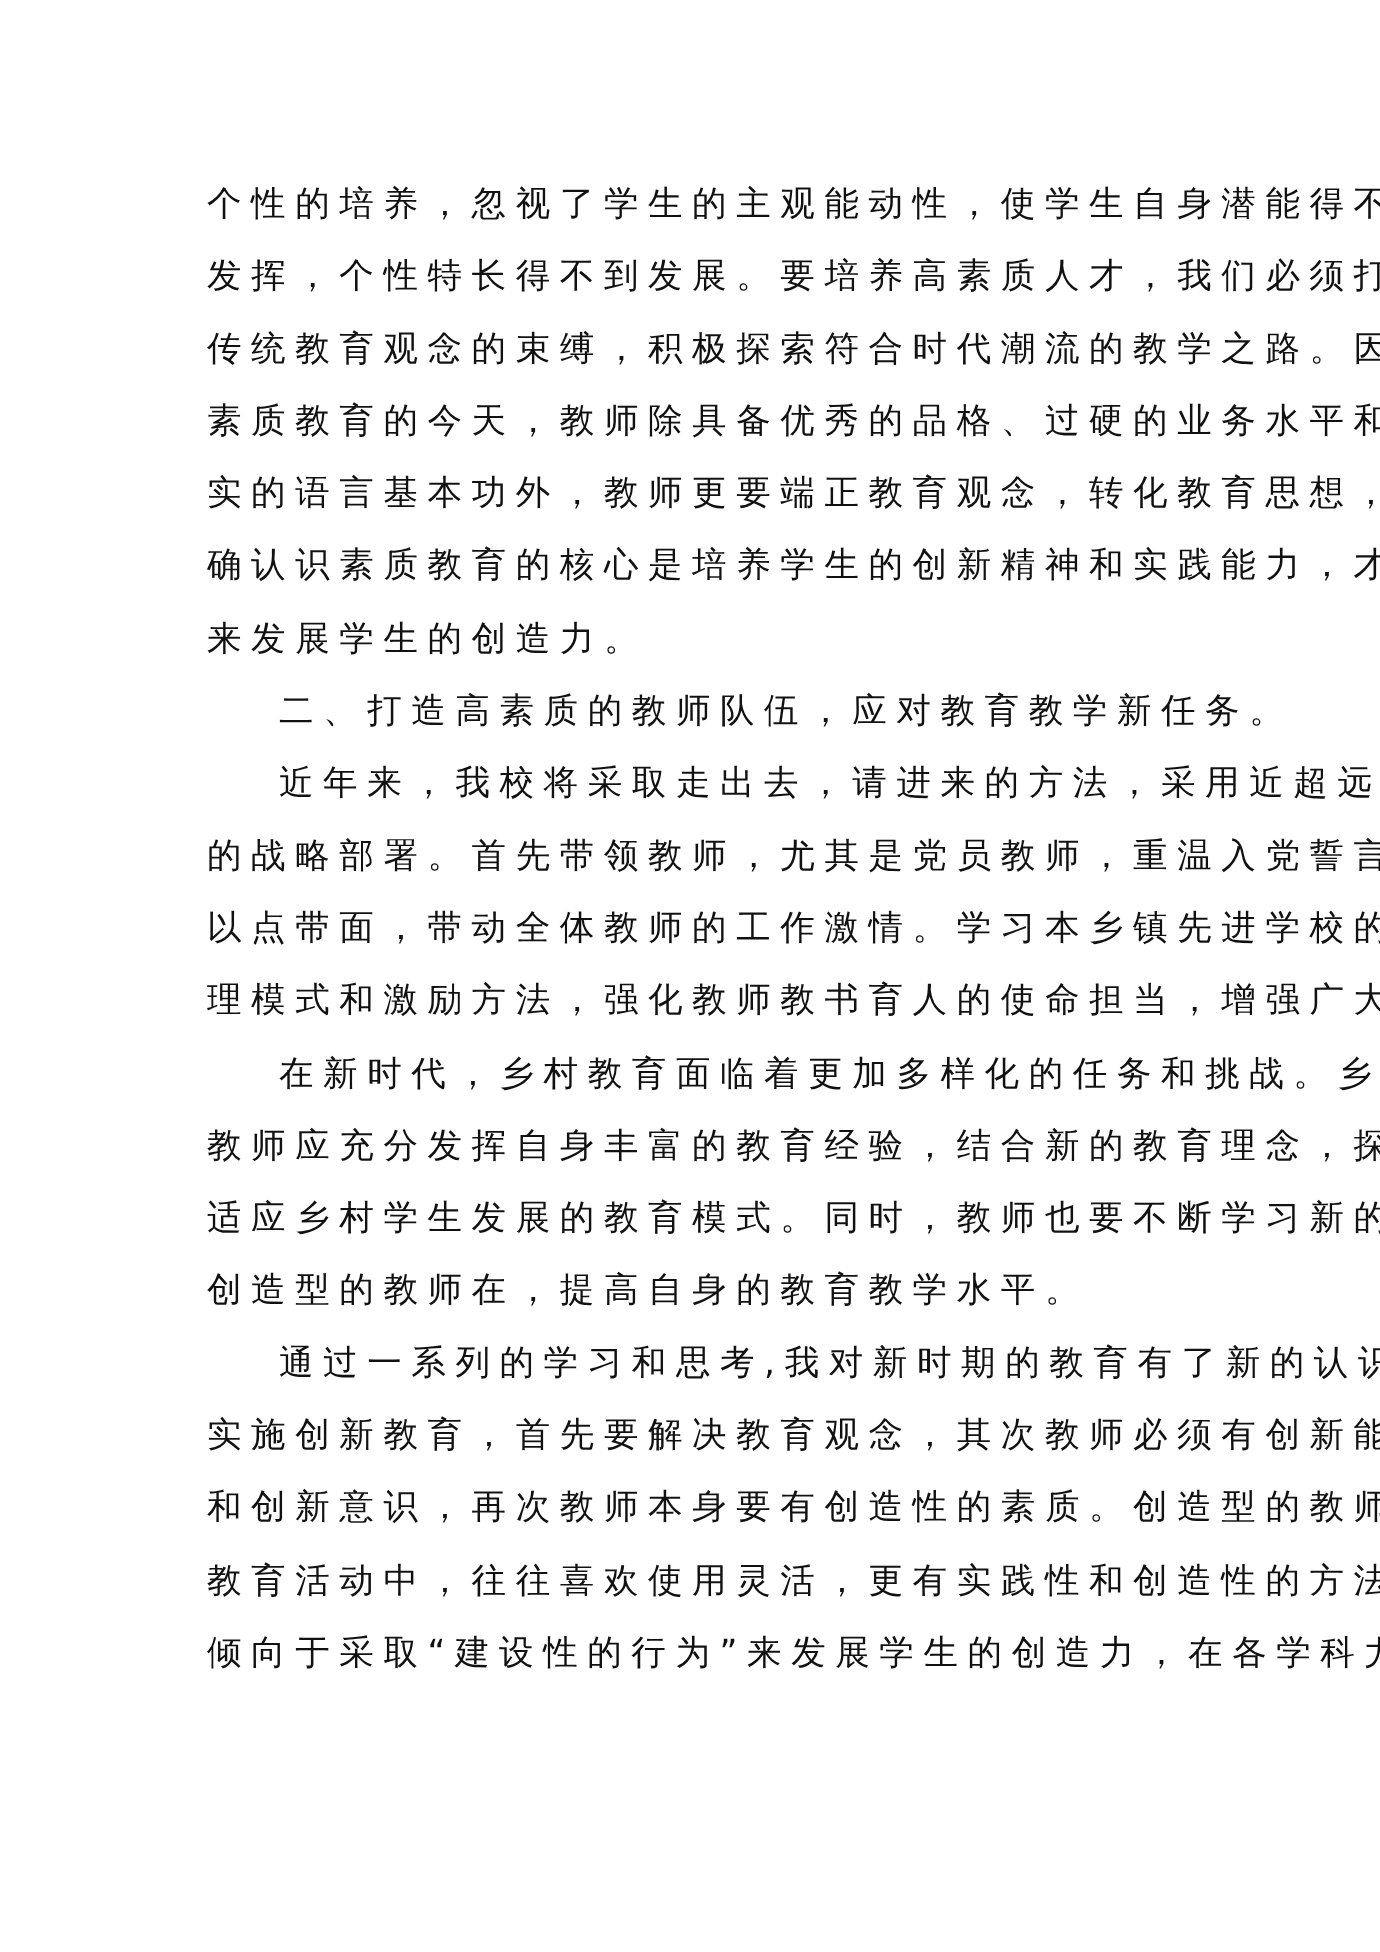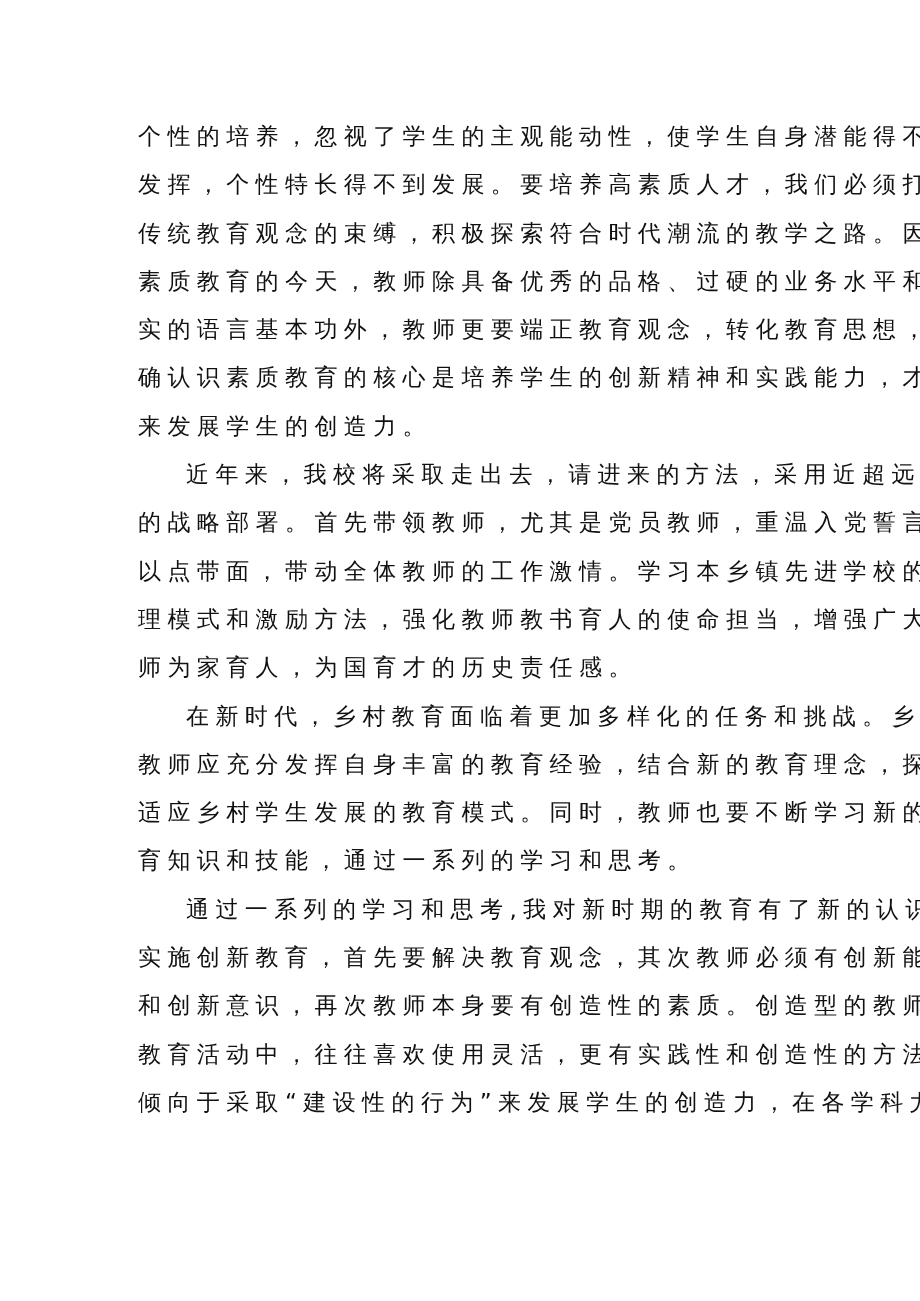--- a/index.html
+++ b/index.html
@@ -33,34 +33,36 @@
   <div>
     <div class="line">个性的培养，忽视了学生的主观能动性，使学生自身潜能得不到</div>
     <div class="line">发挥，个性特长得不到发展。要培养高素质人才，我们必须打破</div>
     <div class="line">传统教育观念的束缚，积极探索符合时代潮流的教学之路。因此</div>
     <div class="line">素质教育的今天，教师除具备优秀的品格、过硬的业务水平和扎</div>
     <div class="line">实的语言基本功外，教师更要端正教育观念，转化教育思想，正</div>
     <div class="line">确认识素质教育的核心是培养学生的创新精神和实践能力，才能</div>
     <div class="line last">来发展学生的创造力。</div>
   </div>
 
+  <div>
+    <div class="line indent last">二、打造高素质的教师队伍，应对教育教学新任务。</div>
+  </div>
 
   <div>
     <div class="line indent">近年来，我校将采取走出去，请进来的方法，采用近超远赶</div>
     <div class="line">的战略部署。首先带领教师，尤其是党员教师，重温入党誓言，</div>
     <div class="line">以点带面，带动全体教师的工作激情。学习本乡镇先进学校的管</div>
     <div class="line">理模式和激励方法，强化教师教书育人的使命担当，增强广大教</div>
-    <div class="line last">师为家育人，为国育才的历史责任感。</div>
   </div>
 
   <div>
     <div class="line indent">在新时代，乡村教育面临着更加多样化的任务和挑战。乡村</div>
     <div class="line">教师应充分发挥自身丰富的教育经验，结合新的教育理念，探索</div>
     <div class="line">适应乡村学生发展的教育模式。同时，教师也要不断学习新的教</div>
-    <div class="line last">育知识和技能，通过一系列的学习和思考。</div>
+    <div class="line last">创造型的教师在，提高自身的教育教学水平。</div>
   </div>
 
   <div>
     <div class="line indent">通过一系列的学习和思考,我对新时期的教育有了新的认识:</div>
     <div class="line">实施创新教育，首先要解决教育观念，其次教师必须有创新能力</div>
     <div class="line">和创新意识，再次教师本身要有创造性的素质。创造型的教师在</div>
     <div class="line">教育活动中，往往喜欢使用灵活，更有实践性和创造性的方法，</div>
     <div class="line">倾向于采取“建设性的行为”来发展学生的创造力，在各学科尤</div>
   </div>
 </div>

